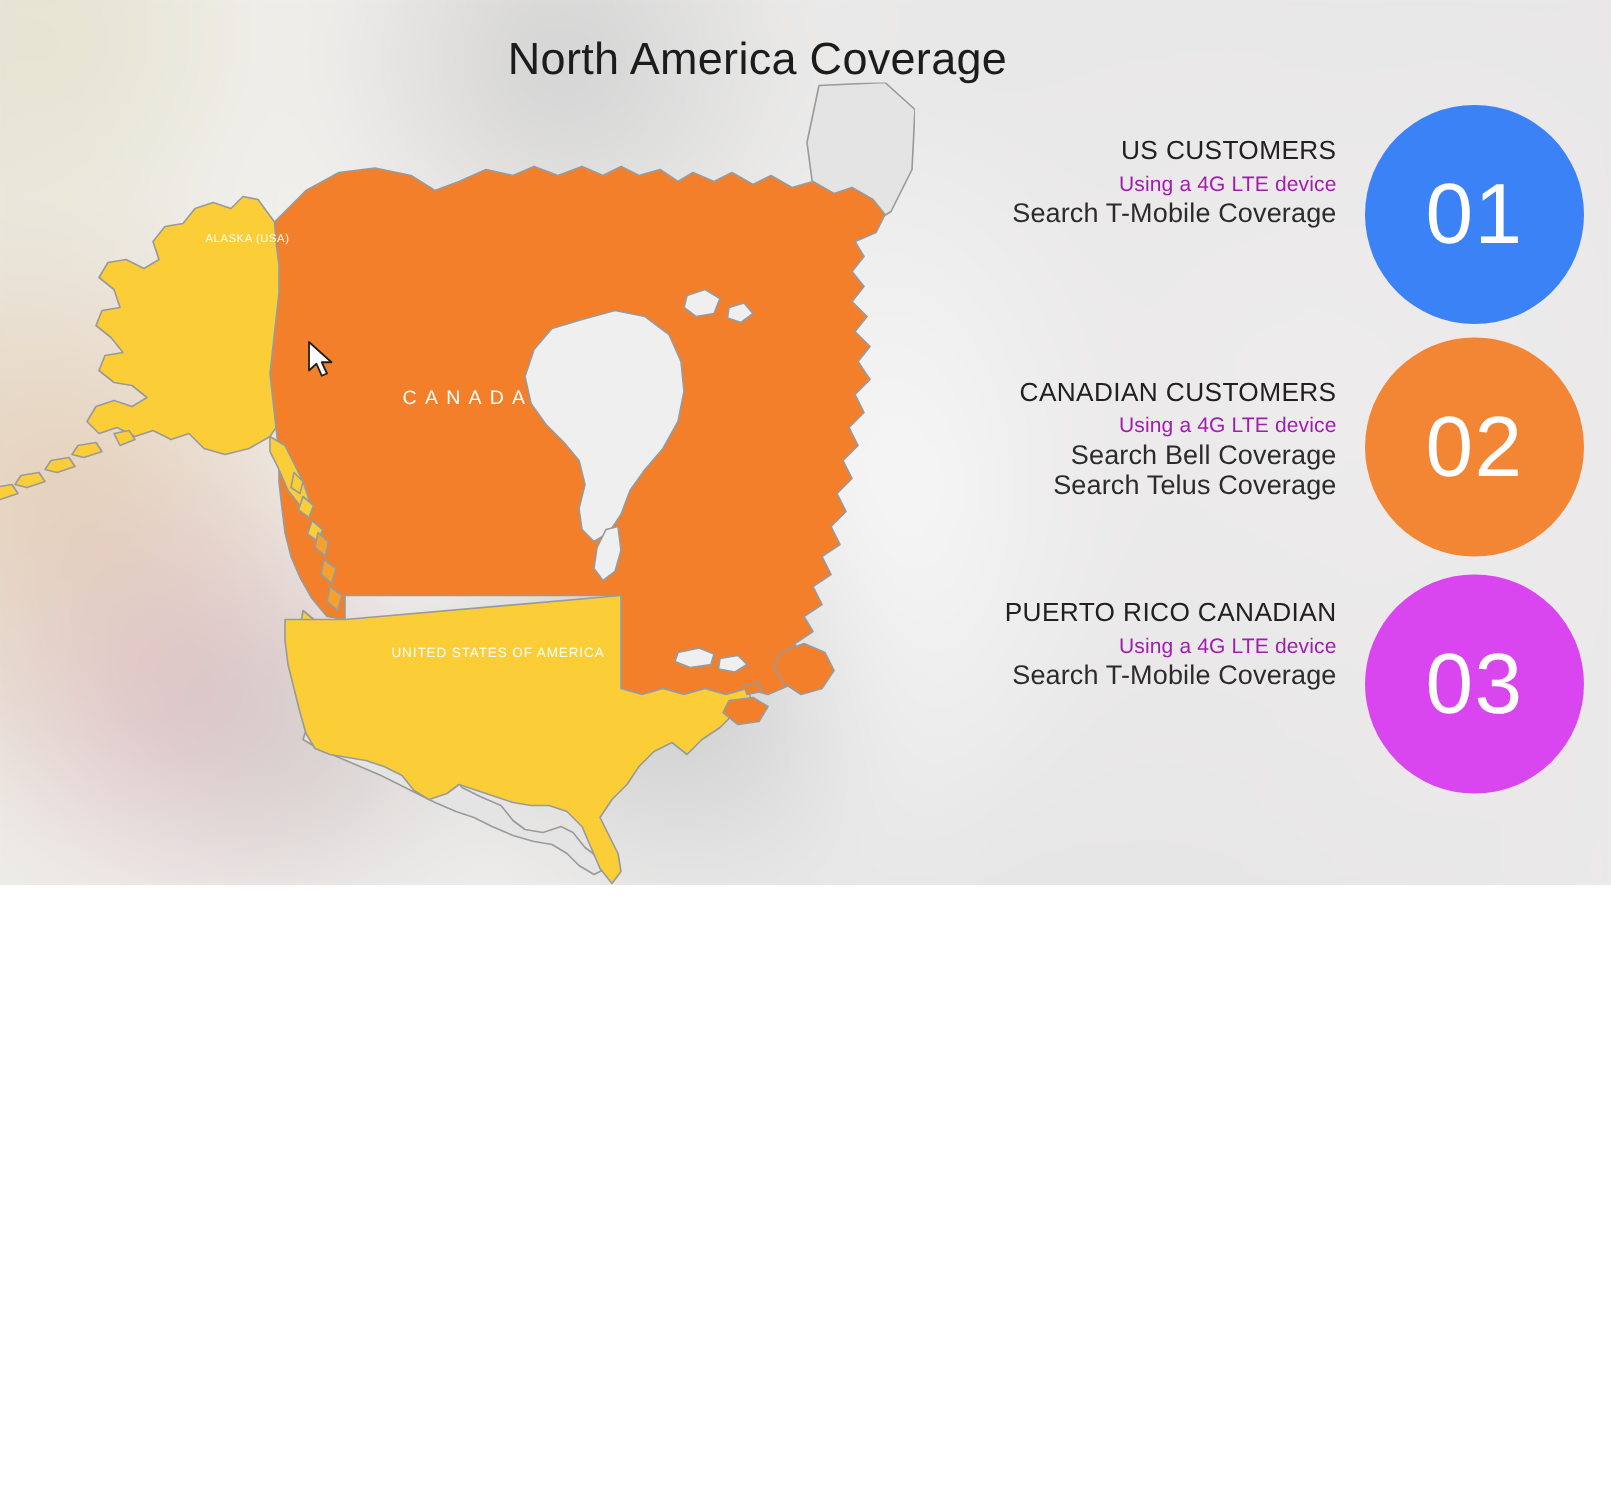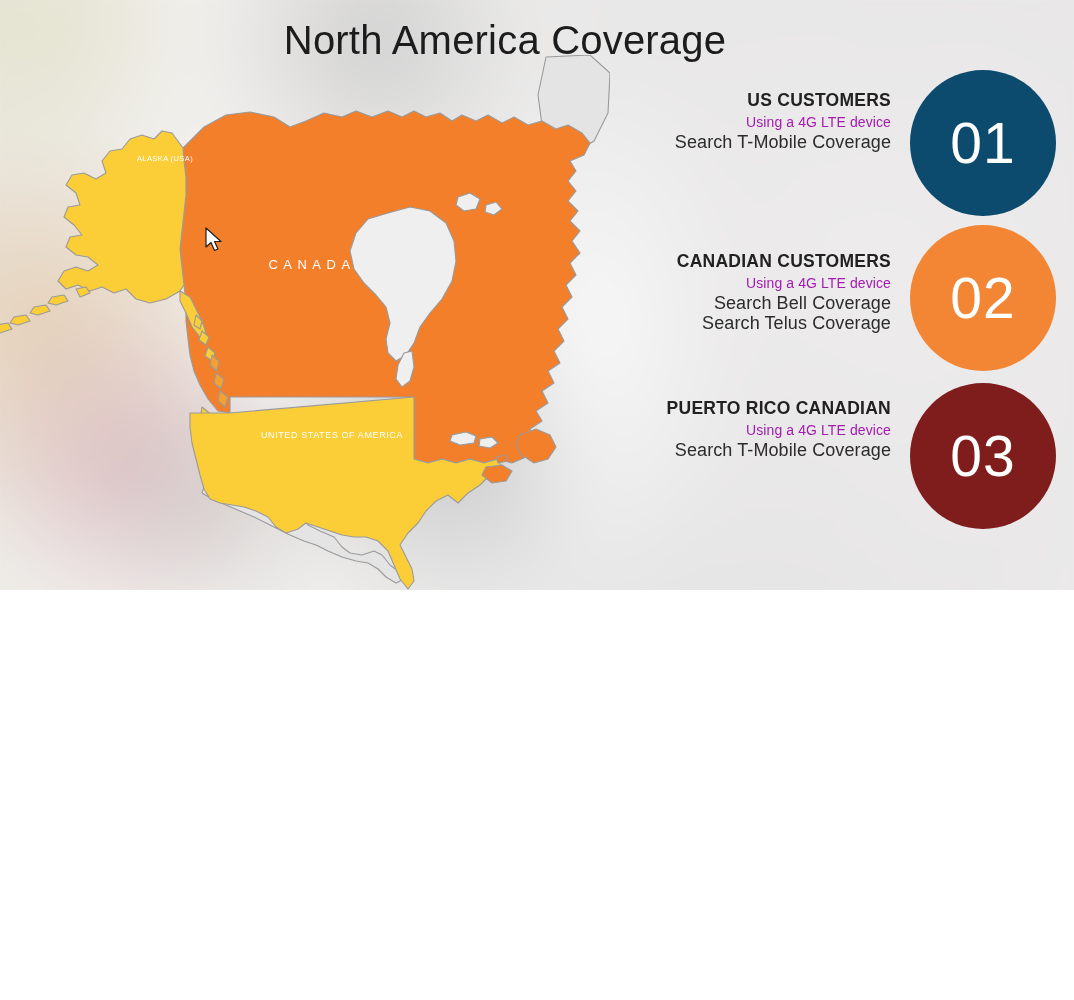--- a/index.html
+++ b/index.html
@@ -11,37 +11,37 @@
   #hero{position:absolute;left:0;top:0;width:1074px;height:590px;overflow:hidden;background:#eae9e9;}
 
   
   #hero-bg{position:absolute;inset:-60px;filter:blur(26px);}
   #hero-bg .b{position:absolute;border-radius:50%;}
   #bgbase{position:absolute;inset:0;background:
       linear-gradient(100deg,#e9e6dc 0%,#efeeea 16%,#f1f0ee 30%,#e9e8e8 52%,#e6e5e5 74%,#eceaea 100%);}
 
   
   #title{position:absolute;left:0;top:20px;width:1010px;text-align:center;
-         font-size:40px;font-weight:400;color:#1c1c1c;letter-spacing:.2px;line-height:40px;}
+         font-size:30px;font-weight:400;color:#1c1c1c;letter-spacing:.2px;line-height:40px;}
 
   
   #map-wrap{position:absolute;left:-10px;top:55px;width:620px;height:535px;}
   #map-wrap svg{display:block;width:100%;height:100%;}
 
   .map-label{fill:#ffffff;font-family:"Liberation Sans","DejaVu Sans",sans-serif;
              font-weight:400;text-anchor:middle;}
   .lbl-alaska{font-size:7.5px;letter-spacing:.4px;}
   .lbl-canada{font-size:13px;letter-spacing:5.5px;}
   .lbl-usa{font-size:9px;letter-spacing:.6px;}
 
   
   #items{position:absolute;left:600px;top:70px;width:470px;height:500px;}
   .item{position:absolute;width:470px;}
   .item .txt{position:absolute;right:179px;top:0;width:290px;text-align:right;}
-  .item h3{margin:0;font-size:17.5px;font-weight:700;color:#212121;letter-spacing:.25px;line-height:24px;}
+  .item h3{margin:0;font-size:17.5px;font-weight:400;color:#212121;letter-spacing:.25px;line-height:24px;}
   .item .sub{font-size:14px;font-weight:400;color:#a21caf;line-height:20px;letter-spacing:.1px;}
   .item .line{font-size:18px;font-weight:400;color:#2c2c2c;line-height:20px;letter-spacing:.1px;}
 
   .badge{position:absolute;right:14px;border-radius:50%;
          display:flex;align-items:center;justify-content:center;
          color:#ffffff;font-size:57px;font-weight:400;letter-spacing:1px;line-height:1;}
 
   #item-1{top:0;}
   #item-1 .txt{top:18px;}
   #item-1 .badge{top:0;width:146px;height:146px;}
@@ -202,40 +202,40 @@
     </div>
 
     <div id="items">
 
       <div class="item" id="item-1">
         <div class="txt">
           <h3>US CUSTOMERS</h3>
           <div class="sub">Using a 4G LTE device</div>
           <div class="line">Search T-Mobile Coverage</div>
         </div>
-        <div class="badge" style="background: #0c4a6e;">01</div>
+        <div class="badge" style="background: #3b82f6;">01</div>
       </div>
 
       <div class="item" id="item-2">
         <div class="txt">
           <h3>CANADIAN CUSTOMERS</h3>
           <div class="sub">Using a 4G LTE device</div>
           <div class="line">Search Bell Coverage</div>
           <div class="line">Search Telus Coverage</div>
         </div>
         <div class="badge" style="background: rgb(242, 134, 52);">02</div>
       </div>
 
       <div class="item" id="item-3">
         <div class="txt">
           <h3>PUERTO RICO CANADIAN</h3>
           <div class="sub">Using a 4G LTE device</div>
           <div class="line">Search T-Mobile Coverage</div>
         </div>
-        <div class="badge" style="background: #7f1d1d;">03</div>
+        <div class="badge" style="background: #d946ef;">03</div>
       </div>
 
     </div>
 
     <svg id="cursor" viewBox="0 0 18 26">
       <polygon points="1,1 1,20 6,15.5 9.5,23.5 13,22 9.5,14.5 16,14.5" fill="#ffffff" stroke="#202020" stroke-width="1.2" stroke-linejoin="round"></polygon>
     </svg>
 
   </div>
 

